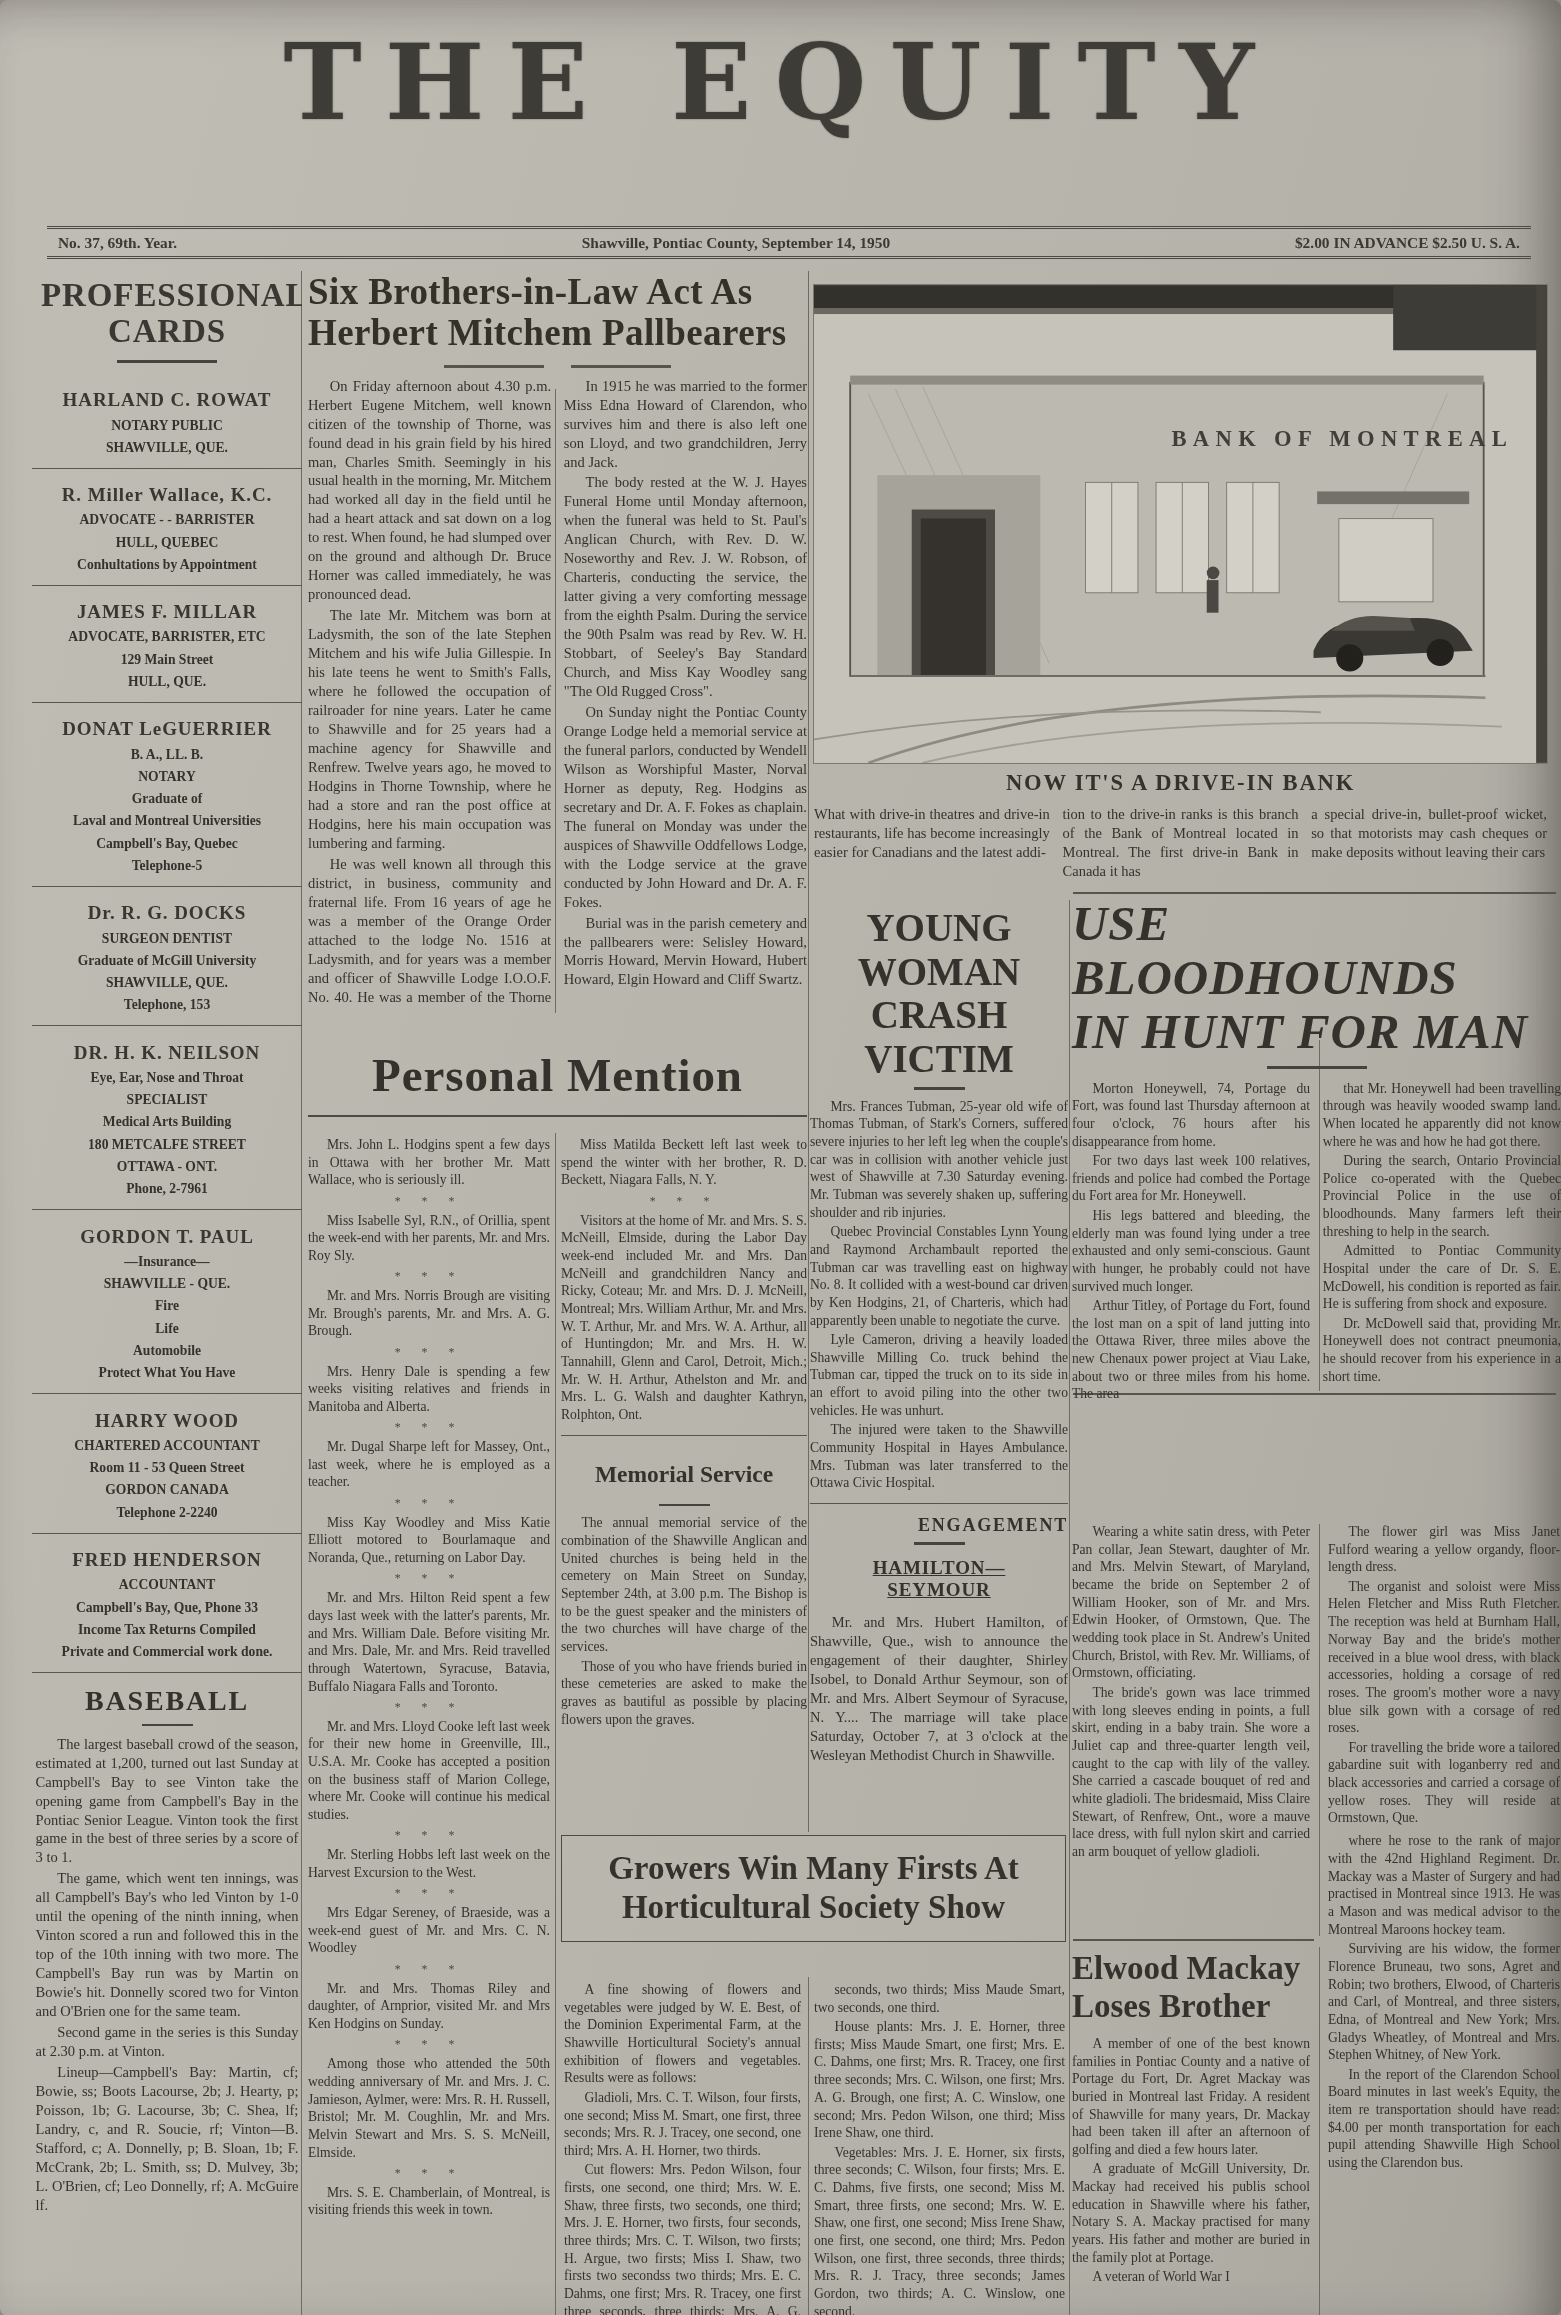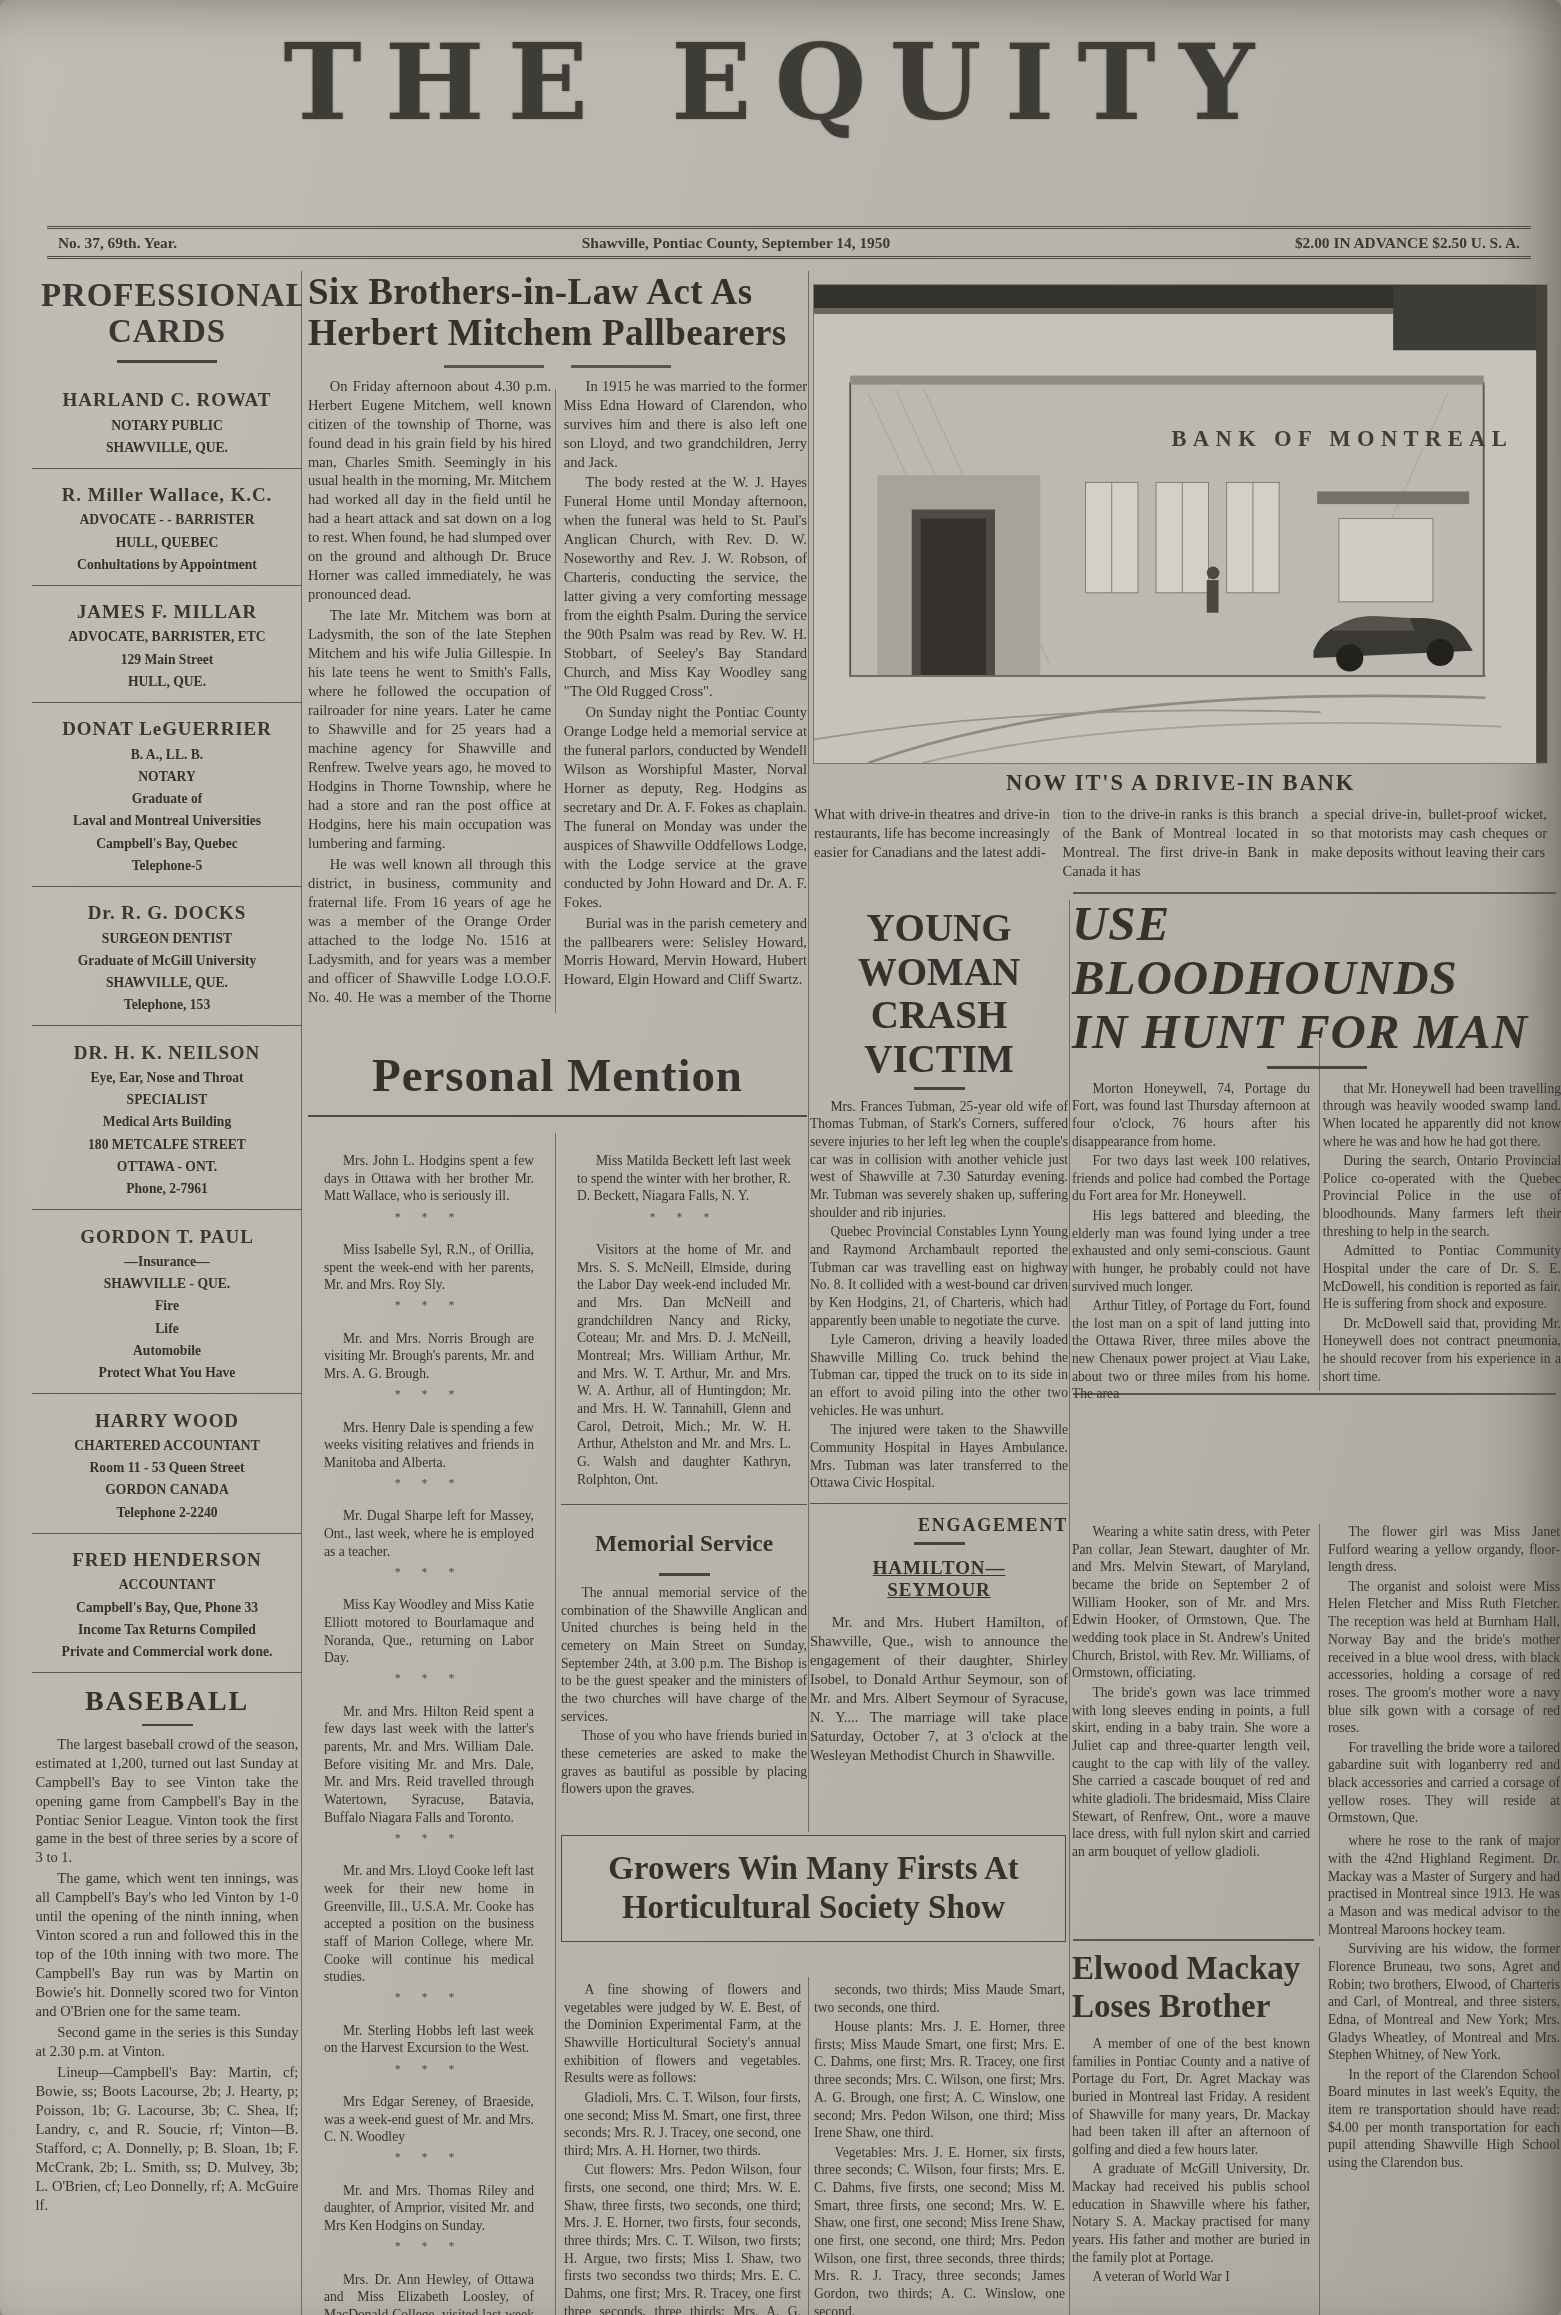--- a/index.html
+++ b/index.html
@@ -44,21 +44,21 @@
   .sub-title{font-size:19px;font-weight:bold;text-align:center;letter-spacing:0.9px;margin:12px;text-decoration:underline;}
   .h-crash{font-size:39px;font-weight:bold;text-align:center;line-height:1.12;}
   .h-blood{font-size:49px;font-weight:bold;font-style:italic;line-height:1.1;letter-spacing:0.9px;}
   .h-maryland{font-size:36px;font-weight:bold;line-height:1.18;}
   .h-mackay{font-size:33px;font-weight:bold;line-height:1.15;}
   .h-personal{font-size:47px;font-weight:bold;text-align:center;letter-spacing:0.9px;
               border-bottom:2.7px double #4c4a44;padding-bottom:12.7px;}
   .h-growers{font-size:33px;font-weight:bold;text-align:center;line-height:1.2;}
   .gr-box{border:1.8px solid #4c4a44;box-sizing:border-box;padding:12.7px 7.2px;background:rgba(255,255,255,.03);}
   
-  .pm p{margin:16px;text-indent:1.4em;text-align:justify;}
+  .pm p{margin:0;text-indent:1.4em;text-align:justify;}
   .pm p:not(:last-child)::after{content:"*    *    *";display:block;text-align:center;
       letter-spacing:9px;text-indent:0;margin:4.5px 0 2.7px;font-size:11.8px;color:#4a483f;}
   .mem{border-top:1.8px solid #57544d;margin-top:11px;padding-top:9px;}
   .mem-title{font-size:23.5px;font-weight:bold;text-align:center;margin:16px;}
   .eng{border-top:1.8px solid #57544d;padding-top:11px;}
   
   .caption{font-size:22.6px;font-weight:bold;text-align:center;letter-spacing:1.8px;margin:7.2px 0 9px;}
   .photo-cols{display:flex;gap:12.7px;}
   .photo-cols>div{flex:1;}
 </style>
@@ -335,21 +335,20 @@
       <p class="par">Miss Isabelle Syl, R.N., of Orillia, spent the week-end with her parents, Mr. and Mrs. Roy Sly.</p>
       <p class="par">Mr. and Mrs. Norris Brough are visiting Mr. Brough's parents, Mr. and Mrs. A. G. Brough.</p>
       <p class="par">Mrs. Henry Dale is spending a few weeks visiting relatives and friends in Manitoba and Alberta.</p>
       <p class="par">Mr. Dugal Sharpe left for Massey, Ont., last week, where he is employed as a teacher.</p>
       <p class="par">Miss Kay Woodley and Miss Katie Elliott motored to Bourlamaque and Noranda, Que., returning on Labor Day.</p>
       <p class="par">Mr. and Mrs. Hilton Reid spent a few days last week with the latter's parents, Mr. and Mrs. William Dale. Before visiting Mr. and Mrs. Dale, Mr. and Mrs. Reid travelled through Watertown, Syracuse, Batavia, Buffalo Niagara Falls and Toronto.</p>
       <p class="par">Mr. and Mrs. Lloyd Cooke left last week for their new home in Greenville, Ill., U.S.A. Mr. Cooke has accepted a position on the business staff of Marion College, where Mr. Cooke will continue his medical studies.</p>
       <p class="par">Mr. Sterling Hobbs left last week on the Harvest Excursion to the West.</p>
       <p class="par">Mrs Edgar Sereney, of Braeside, was a week-end guest of Mr. and Mrs. C. N. Woodley</p>
       <p class="par">Mr. and Mrs. Thomas Riley and daughter, of Arnprior, visited Mr. and Mrs Ken Hodgins on Sunday.</p>
-      <p class="par">Mrs. Dr. Ann Hewley, of Ottawa and Miss Elizabeth Loosley, of MacDonald College, visited last week at the home of Mr. and Mrs. GilbertTelford.</p>
       <p class="par">Among those who attended the 50th wedding anniversary of Mr. and Mrs. J. C. Jamieson, Aylmer, were: Mrs. R. H. Russell, Bristol; Mr. M. Coughlin, Mr. and Mrs. Melvin Stewart and Mrs. S. S. McNeill, Elmside.</p>
       <p class="par">Mrs. S. E. Chamberlain, of Montreal, is visiting friends this week in town.</p>
     </div>
   <div class="abs cut" style="left:561px;top:1136px;width:246px;height:697px;">
     <div class="pm txt s15">
         <p class="par">Miss Matilda Beckett left last week to spend the winter with her brother, R. D. Beckett, Niagara Falls, N. Y.</p>
         <p class="par">Visitors at the home of Mr. and Mrs. S. S. McNeill, Elmside, during the Labor Day week-end included Mr. and Mrs. Dan McNeill and grandchildren Nancy and Ricky, Coteau; Mr. and Mrs. D. J. McNeill, Montreal; Mrs. William Arthur, Mr. and Mrs. W. T. Arthur, Mr. and Mrs. W. A. Arthur, all of Huntingdon; Mr. and Mrs. H. W. Tannahill, Glenn and Carol, Detroit, Mich.; Mr. W. H. Arthur, Athelston and Mr. and Mrs. L. G. Walsh and daughter Kathryn, Rolphton, Ont.</p>
       </div>
     <div class="mem">
       <div class="mem-title">Memorial Service</div>

